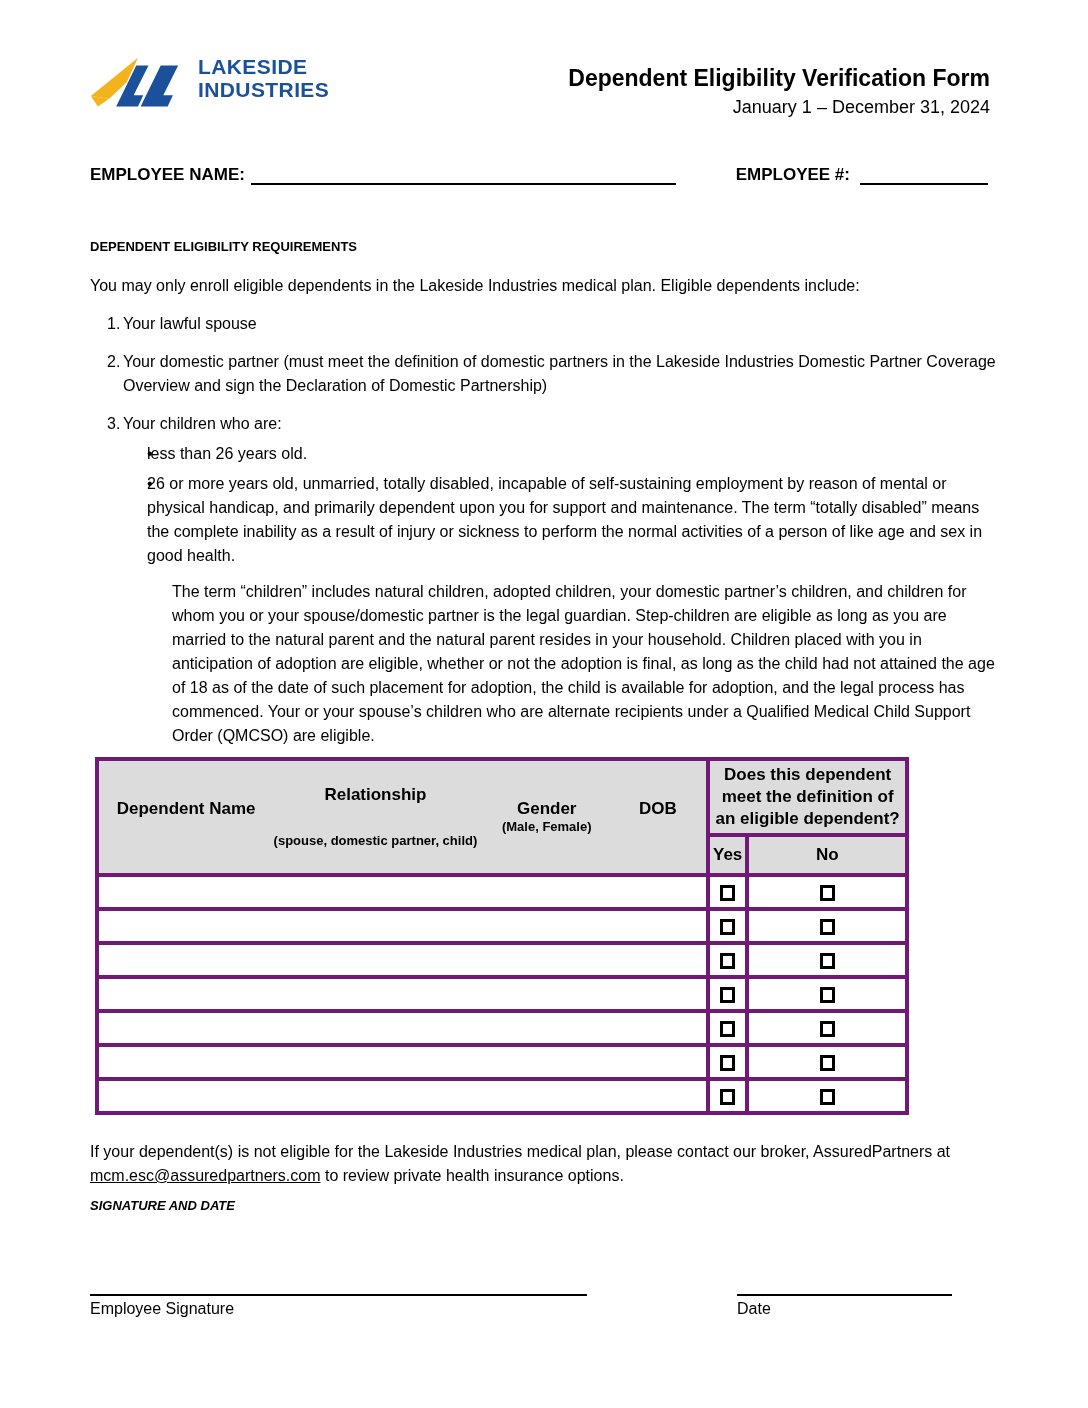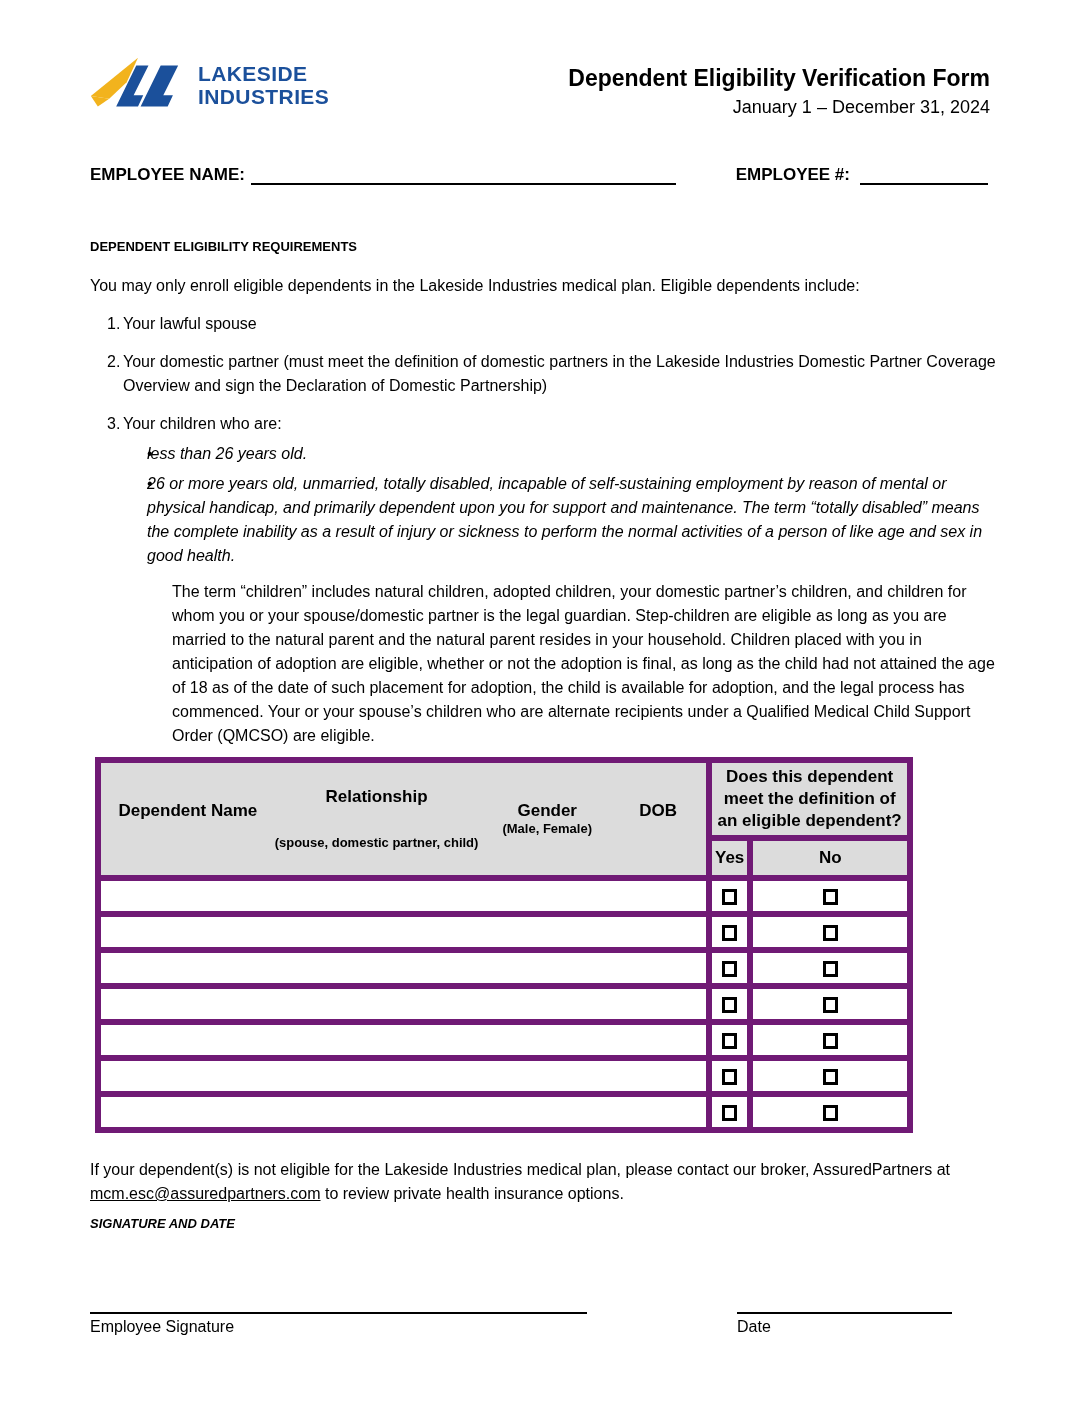--- a/index.html
+++ b/index.html
@@ -5,21 +5,21 @@
   * { margin:0; padding:0; box-sizing:border-box; }
   html,body { background:#888; }
   .page {
     width:1088px; height:1408px; margin:0 auto; background:#ffffff;
     font-family:"Liberation Sans", sans-serif; color:#000; position:relative;
     overflow:hidden;
   }
   
   .hdr { display:flex; justify-content:space-between; align-items:flex-start;
          padding:55px 98px 0 90px; }
-  .logo { display:flex; align-items:center; gap:12px; }
+  .logo { display:flex; align-items:flex-start; gap:12px; }
   .logo-text { color:var(--brand-blue,#1b509b); font-weight:bold; font-size:21px;
                line-height:23px; letter-spacing:0.4px; }
   .title-block { text-align:right; padding-top:10px; }
   .doc-title { font-size:23px; font-weight:bold; line-height:27px; }
   .doc-sub   { font-size:18px; line-height:24px; margin-top:3px; }
   
   .emp-row { display:flex; align-items:flex-end; margin:44px 100px 0 90px;
              font-size:17px; font-weight:bold; white-space:nowrap; }
   .fill-line { border-bottom:2px solid #000; height:22px; }
   .emp-name-line { flex:1; margin-left:6px; }
@@ -29,27 +29,27 @@
   .content { margin:0 88px 0 90px; font-size:16px; line-height:24px; }
   .sec-head { font-size:13px; font-weight:bold; line-height:20px; }
   .req-head { margin-top:52px; }
   .intro { margin-top:17px; }
   .num-item { display:flex; margin-top:14px; }
   .num-item .num { width:33px; text-align:left; padding-left:17px; flex:none; }
   .num-item .itext { flex:1; padding-right:0; }
   .bullet-item { display:flex; margin-top:6px; }
   .bullet-item .dot { width:25px; padding-left:57px; flex:none; }
   .bullet-item .dot::before { content:"•"; }
-  .bullet-item .btext { flex:1; padding-left:0;font-style:italic; }
+  .bullet-item .btext { flex:1; padding-left:0; }
   .bullet-item .btext, .note-para { max-width:852px; }
   .note-para { margin:12px 0 0 82px; }
   
   .confirm-head { margin-top:31px; }
   table.dep { border-collapse:collapse; margin:9px 0 0 5px; table-layout:fixed; }
-  table.dep td { border:6px solid #701a75; padding:3px; }
+  table.dep td { border:4px solid #701a75; padding:3px; }
   td.left-head { width:611px; background:var(--table-header-bg,#dcdcdc); }
   td.elig-head { width:177px; background:var(--table-header-bg,#dcdcdc);
                  text-align:center; font-weight:bold; font-size:17px;
                  line-height:22px; padding:5px 4px; }
   td.no-col { width:160px; }
   .head-cols { display:flex; align-items:center; height:79px; }
   .hc { display:flex; flex-direction:column; align-items:center; text-align:center; }
   .hc .main { font-weight:bold; font-size:17px; line-height:20px; }
   .hc .sub  { font-weight:bold; font-size:13px; line-height:16px; min-height:16px; }
   .hc1 { width:28%; } .hc2 { width:35%;gap:28px; } .hc3 { width:22%; } .hc4 { width:15%; }

